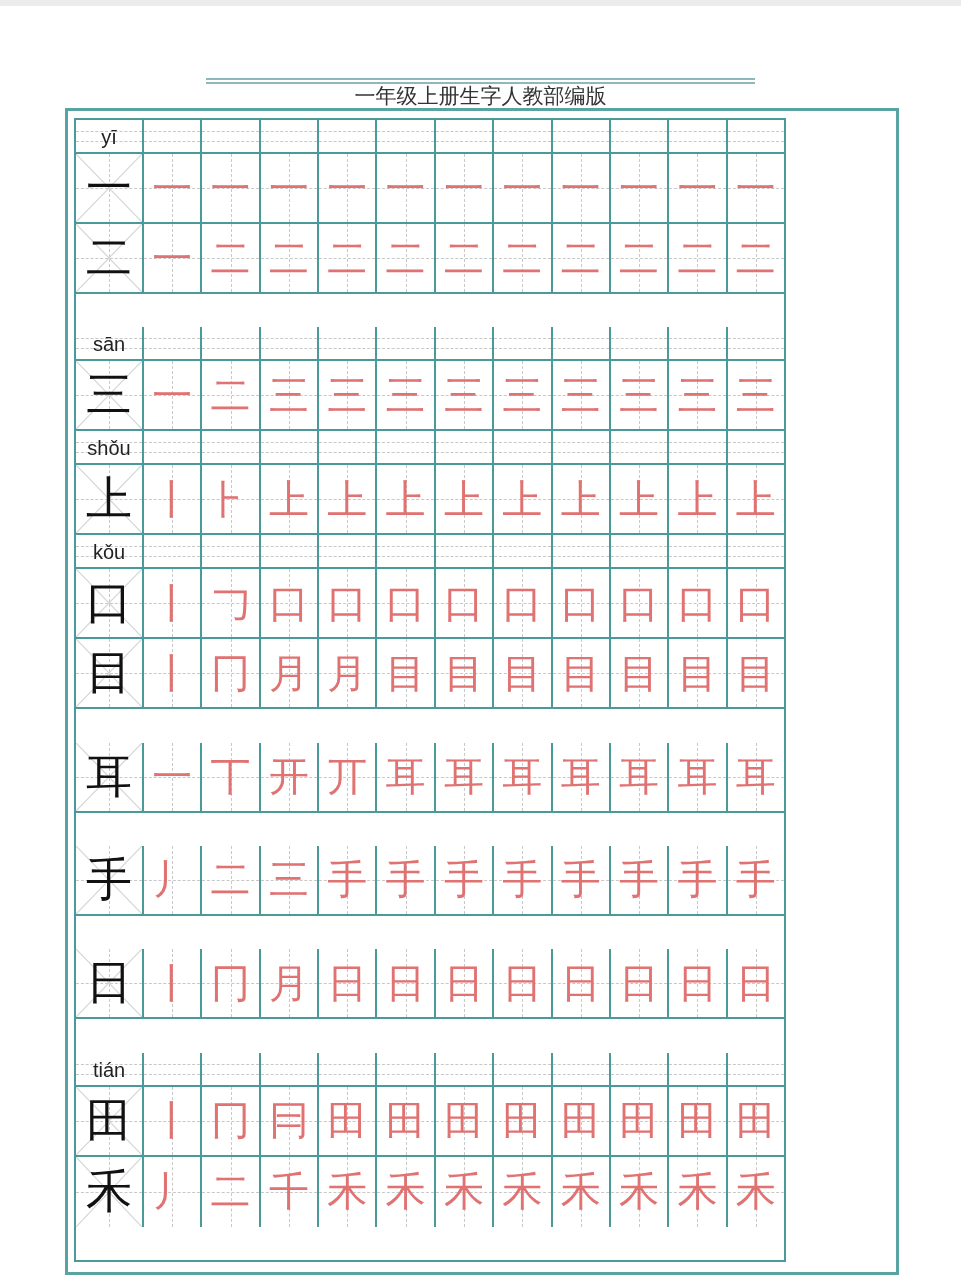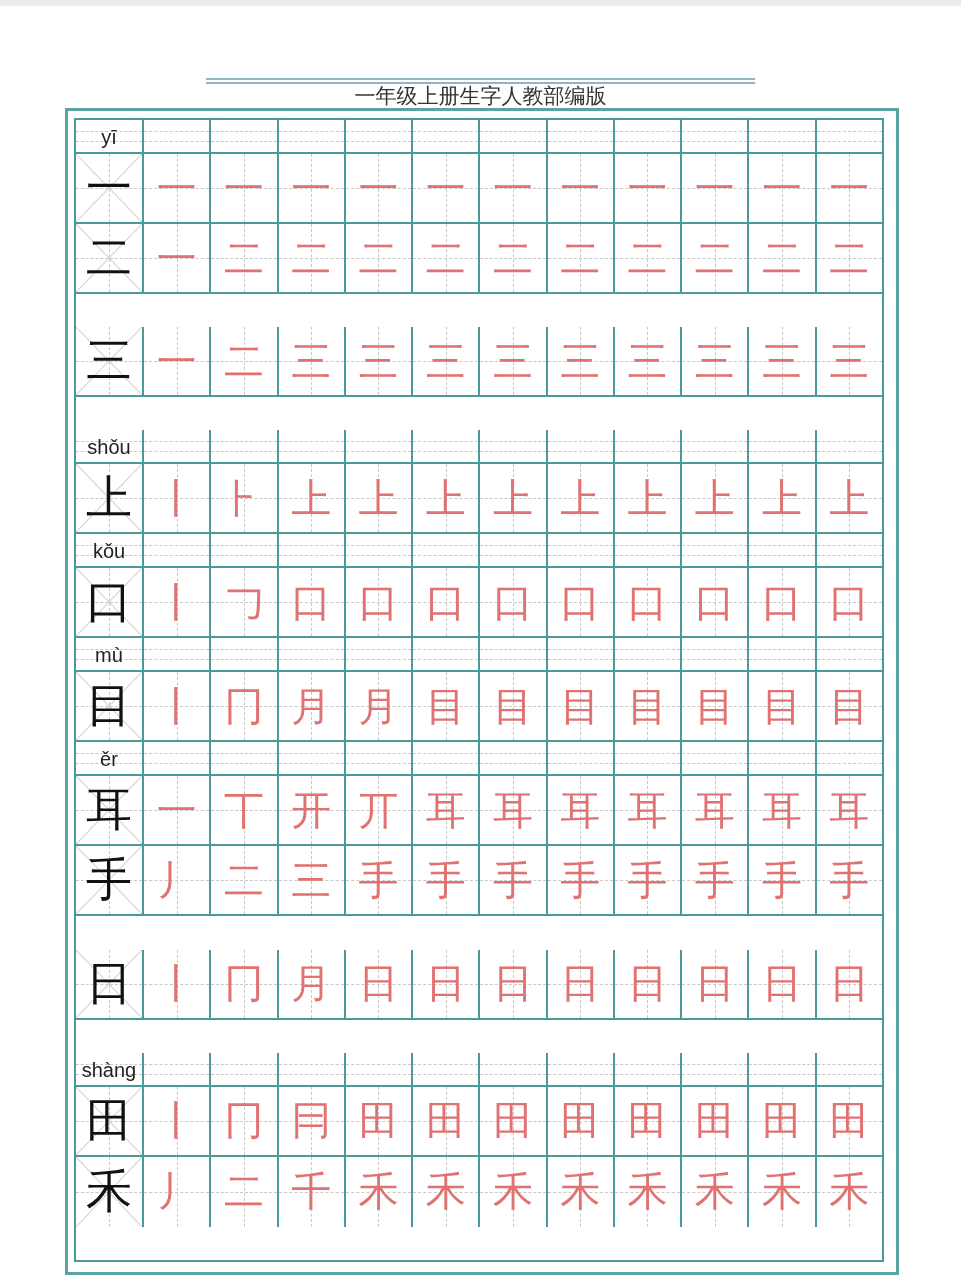--- a/index.html
+++ b/index.html
@@ -11,21 +11,21 @@
   .title {
     position: absolute; left: 0; top: 42px; width: 961px; text-align: center;
     font-size: 21px; color: #333; letter-spacing: 0px; margin-top: 40px;
   }
   .title-rule { position: absolute; left: 206px; width: 549px; height: 2px; background: #8fb8bd; }
   .outer {
     position: absolute; left: 65px; top: 108px; width: 828px; height: 1161px;
     border: 3px solid #5aa3a3; box-sizing: content-box;
   }
   .grid {
-    position: absolute; left: 74px; top: 118px; width: 810px; height: 1144px;
+    position: absolute; left: 74px; top: 118px; width: 712px; height: 1144px;
     border: 2px solid #4a9a9a; box-sizing: border-box;
     display: flex; flex-direction: column;
   }
   .block { display: flex; flex-direction: column; height: 104px; }
   .prow, .crow { display: flex; }
   .prow { height: 34px; border-bottom: 2px solid #4a9a9a; box-sizing: border-box; }
   .crow { height: 70px; border-bottom: 2px solid #4a9a9a; box-sizing: border-box; }
   .block:last-child .crow { border-bottom: none; }
   .cell {
     position: relative; box-sizing: border-box; border-right: 2px solid #4a9a9a;
@@ -218,20 +218,36 @@
           <span class="trace">二</span>
         </div>
         <div class="cell">
           <div class="h"></div>
           <div class="v"></div>
           <span class="trace">二</span>
         </div>
       </div>
     </div>
     <div class="block">
+      <div class="prow">
+        <div class="cell first">
+          <span class="pinyin">sān</span>
+        </div>
+        <div class="cell"></div>
+        <div class="cell"></div>
+        <div class="cell"></div>
+        <div class="cell"></div>
+        <div class="cell"></div>
+        <div class="cell"></div>
+        <div class="cell"></div>
+        <div class="cell"></div>
+        <div class="cell"></div>
+        <div class="cell"></div>
+        <div class="cell"></div>
+      </div>
       <div class="crow">
         <div class="cell first">
           <div class="h"></div>
           <div class="v"></div>
           <svg class="diag" viewBox="0 0 100 100" preserveAspectRatio="none">
             <line x1="0" y1="0" x2="100" y2="100" stroke="#d4d4d4" stroke-width="1.2" vector-effect="non-scaling-stroke"></line>
             <line x1="100" y1="0" x2="0" y2="100" stroke="#d4d4d4" stroke-width="1.2" vector-effect="non-scaling-stroke"></line>
           </svg>
           <span class="model">三</span>
         </div>
@@ -454,327 +470,295 @@
           <span class="trace">口</span>
         </div>
         <div class="cell">
           <div class="h"></div>
           <div class="v"></div>
           <span class="trace">口</span>
         </div>
       </div>
     </div>
     <div class="block">
+      <div class="crow">
+        <div class="cell first">
+          <div class="h"></div>
+          <div class="v"></div>
+          <svg class="diag" viewBox="0 0 100 100" preserveAspectRatio="none">
+            <line x1="0" y1="0" x2="100" y2="100" stroke="#d4d4d4" stroke-width="1.2" vector-effect="non-scaling-stroke"></line>
+            <line x1="100" y1="0" x2="0" y2="100" stroke="#d4d4d4" stroke-width="1.2" vector-effect="non-scaling-stroke"></line>
+          </svg>
+          <span class="model">目</span>
+        </div>
+        <div class="cell">
+          <div class="h"></div>
+          <div class="v"></div>
+          <span class="trace">丨</span>
+        </div>
+        <div class="cell">
+          <div class="h"></div>
+          <div class="v"></div>
+          <span class="trace">冂</span>
+        </div>
+        <div class="cell">
+          <div class="h"></div>
+          <div class="v"></div>
+          <span class="trace">月</span>
+        </div>
+        <div class="cell">
+          <div class="h"></div>
+          <div class="v"></div>
+          <span class="trace">月</span>
+        </div>
+        <div class="cell">
+          <div class="h"></div>
+          <div class="v"></div>
+          <span class="trace">目</span>
+        </div>
+        <div class="cell">
+          <div class="h"></div>
+          <div class="v"></div>
+          <span class="trace">目</span>
+        </div>
+        <div class="cell">
+          <div class="h"></div>
+          <div class="v"></div>
+          <span class="trace">目</span>
+        </div>
+        <div class="cell">
+          <div class="h"></div>
+          <div class="v"></div>
+          <span class="trace">目</span>
+        </div>
+        <div class="cell">
+          <div class="h"></div>
+          <div class="v"></div>
+          <span class="trace">目</span>
+        </div>
+        <div class="cell">
+          <div class="h"></div>
+          <div class="v"></div>
+          <span class="trace">目</span>
+        </div>
+        <div class="cell">
+          <div class="h"></div>
+          <div class="v"></div>
+          <span class="trace">目</span>
+        </div>
+      </div>
+    </div>
+    <div class="block">
+      <div class="crow">
+        <div class="cell first">
+          <div class="h"></div>
+          <div class="v"></div>
+          <svg class="diag" viewBox="0 0 100 100" preserveAspectRatio="none">
+            <line x1="0" y1="0" x2="100" y2="100" stroke="#d4d4d4" stroke-width="1.2" vector-effect="non-scaling-stroke"></line>
+            <line x1="100" y1="0" x2="0" y2="100" stroke="#d4d4d4" stroke-width="1.2" vector-effect="non-scaling-stroke"></line>
+          </svg>
+          <span class="model">耳</span>
+        </div>
+        <div class="cell">
+          <div class="h"></div>
+          <div class="v"></div>
+          <span class="trace">一</span>
+        </div>
+        <div class="cell">
+          <div class="h"></div>
+          <div class="v"></div>
+          <span class="trace">丅</span>
+        </div>
+        <div class="cell">
+          <div class="h"></div>
+          <div class="v"></div>
+          <span class="trace">开</span>
+        </div>
+        <div class="cell">
+          <div class="h"></div>
+          <div class="v"></div>
+          <span class="trace">丌</span>
+        </div>
+        <div class="cell">
+          <div class="h"></div>
+          <div class="v"></div>
+          <span class="trace">耳</span>
+        </div>
+        <div class="cell">
+          <div class="h"></div>
+          <div class="v"></div>
+          <span class="trace">耳</span>
+        </div>
+        <div class="cell">
+          <div class="h"></div>
+          <div class="v"></div>
+          <span class="trace">耳</span>
+        </div>
+        <div class="cell">
+          <div class="h"></div>
+          <div class="v"></div>
+          <span class="trace">耳</span>
+        </div>
+        <div class="cell">
+          <div class="h"></div>
+          <div class="v"></div>
+          <span class="trace">耳</span>
+        </div>
+        <div class="cell">
+          <div class="h"></div>
+          <div class="v"></div>
+          <span class="trace">耳</span>
+        </div>
+        <div class="cell">
+          <div class="h"></div>
+          <div class="v"></div>
+          <span class="trace">耳</span>
+        </div>
+      </div>
+    </div>
+    <div class="block">
+      <div class="crow">
+        <div class="cell first">
+          <div class="h"></div>
+          <div class="v"></div>
+          <svg class="diag" viewBox="0 0 100 100" preserveAspectRatio="none">
+            <line x1="0" y1="0" x2="100" y2="100" stroke="#d4d4d4" stroke-width="1.2" vector-effect="non-scaling-stroke"></line>
+            <line x1="100" y1="0" x2="0" y2="100" stroke="#d4d4d4" stroke-width="1.2" vector-effect="non-scaling-stroke"></line>
+          </svg>
+          <span class="model">手</span>
+        </div>
+        <div class="cell">
+          <div class="h"></div>
+          <div class="v"></div>
+          <span class="trace">丿</span>
+        </div>
+        <div class="cell">
+          <div class="h"></div>
+          <div class="v"></div>
+          <span class="trace">二</span>
+        </div>
+        <div class="cell">
+          <div class="h"></div>
+          <div class="v"></div>
+          <span class="trace">三</span>
+        </div>
+        <div class="cell">
+          <div class="h"></div>
+          <div class="v"></div>
+          <span class="trace">手</span>
+        </div>
+        <div class="cell">
+          <div class="h"></div>
+          <div class="v"></div>
+          <span class="trace">手</span>
+        </div>
+        <div class="cell">
+          <div class="h"></div>
+          <div class="v"></div>
+          <span class="trace">手</span>
+        </div>
+        <div class="cell">
+          <div class="h"></div>
+          <div class="v"></div>
+          <span class="trace">手</span>
+        </div>
+        <div class="cell">
+          <div class="h"></div>
+          <div class="v"></div>
+          <span class="trace">手</span>
+        </div>
+        <div class="cell">
+          <div class="h"></div>
+          <div class="v"></div>
+          <span class="trace">手</span>
+        </div>
+        <div class="cell">
+          <div class="h"></div>
+          <div class="v"></div>
+          <span class="trace">手</span>
+        </div>
+        <div class="cell">
+          <div class="h"></div>
+          <div class="v"></div>
+          <span class="trace">手</span>
+        </div>
+      </div>
+    </div>
+    <div class="block">
+      <div class="crow">
+        <div class="cell first">
+          <div class="h"></div>
+          <div class="v"></div>
+          <svg class="diag" viewBox="0 0 100 100" preserveAspectRatio="none">
+            <line x1="0" y1="0" x2="100" y2="100" stroke="#d4d4d4" stroke-width="1.2" vector-effect="non-scaling-stroke"></line>
+            <line x1="100" y1="0" x2="0" y2="100" stroke="#d4d4d4" stroke-width="1.2" vector-effect="non-scaling-stroke"></line>
+          </svg>
+          <span class="model">日</span>
+        </div>
+        <div class="cell">
+          <div class="h"></div>
+          <div class="v"></div>
+          <span class="trace">丨</span>
+        </div>
+        <div class="cell">
+          <div class="h"></div>
+          <div class="v"></div>
+          <span class="trace">冂</span>
+        </div>
+        <div class="cell">
+          <div class="h"></div>
+          <div class="v"></div>
+          <span class="trace">月</span>
+        </div>
+        <div class="cell">
+          <div class="h"></div>
+          <div class="v"></div>
+          <span class="trace">日</span>
+        </div>
+        <div class="cell">
+          <div class="h"></div>
+          <div class="v"></div>
+          <span class="trace">日</span>
+        </div>
+        <div class="cell">
+          <div class="h"></div>
+          <div class="v"></div>
+          <span class="trace">日</span>
+        </div>
+        <div class="cell">
+          <div class="h"></div>
+          <div class="v"></div>
+          <span class="trace">日</span>
+        </div>
+        <div class="cell">
+          <div class="h"></div>
+          <div class="v"></div>
+          <span class="trace">日</span>
+        </div>
+        <div class="cell">
+          <div class="h"></div>
+          <div class="v"></div>
+          <span class="trace">日</span>
+        </div>
+        <div class="cell">
+          <div class="h"></div>
+          <div class="v"></div>
+          <span class="trace">日</span>
+        </div>
+        <div class="cell">
+          <div class="h"></div>
+          <div class="v"></div>
+          <span class="trace">日</span>
+        </div>
+      </div>
+    </div>
+    <div class="block">
       <div class="prow">
         <div class="cell first">
-          <span class="pinyin">mù</span>
-        </div>
-        <div class="cell"></div>
-        <div class="cell"></div>
-        <div class="cell"></div>
-        <div class="cell"></div>
-        <div class="cell"></div>
-        <div class="cell"></div>
-        <div class="cell"></div>
-        <div class="cell"></div>
-        <div class="cell"></div>
-        <div class="cell"></div>
-        <div class="cell"></div>
-      </div>
-      <div class="crow">
-        <div class="cell first">
-          <div class="h"></div>
-          <div class="v"></div>
-          <svg class="diag" viewBox="0 0 100 100" preserveAspectRatio="none">
-            <line x1="0" y1="0" x2="100" y2="100" stroke="#d4d4d4" stroke-width="1.2" vector-effect="non-scaling-stroke"></line>
-            <line x1="100" y1="0" x2="0" y2="100" stroke="#d4d4d4" stroke-width="1.2" vector-effect="non-scaling-stroke"></line>
-          </svg>
-          <span class="model">目</span>
-        </div>
-        <div class="cell">
-          <div class="h"></div>
-          <div class="v"></div>
-          <span class="trace">丨</span>
-        </div>
-        <div class="cell">
-          <div class="h"></div>
-          <div class="v"></div>
-          <span class="trace">冂</span>
-        </div>
-        <div class="cell">
-          <div class="h"></div>
-          <div class="v"></div>
-          <span class="trace">月</span>
-        </div>
-        <div class="cell">
-          <div class="h"></div>
-          <div class="v"></div>
-          <span class="trace">月</span>
-        </div>
-        <div class="cell">
-          <div class="h"></div>
-          <div class="v"></div>
-          <span class="trace">目</span>
-        </div>
-        <div class="cell">
-          <div class="h"></div>
-          <div class="v"></div>
-          <span class="trace">目</span>
-        </div>
-        <div class="cell">
-          <div class="h"></div>
-          <div class="v"></div>
-          <span class="trace">目</span>
-        </div>
-        <div class="cell">
-          <div class="h"></div>
-          <div class="v"></div>
-          <span class="trace">目</span>
-        </div>
-        <div class="cell">
-          <div class="h"></div>
-          <div class="v"></div>
-          <span class="trace">目</span>
-        </div>
-        <div class="cell">
-          <div class="h"></div>
-          <div class="v"></div>
-          <span class="trace">目</span>
-        </div>
-        <div class="cell">
-          <div class="h"></div>
-          <div class="v"></div>
-          <span class="trace">目</span>
-        </div>
-      </div>
-    </div>
-    <div class="block">
-      <div class="prow">
-        <div class="cell first">
-          <span class="pinyin">ěr</span>
-        </div>
-        <div class="cell"></div>
-        <div class="cell"></div>
-        <div class="cell"></div>
-        <div class="cell"></div>
-        <div class="cell"></div>
-        <div class="cell"></div>
-        <div class="cell"></div>
-        <div class="cell"></div>
-        <div class="cell"></div>
-        <div class="cell"></div>
-        <div class="cell"></div>
-      </div>
-      <div class="crow">
-        <div class="cell first">
-          <div class="h"></div>
-          <div class="v"></div>
-          <svg class="diag" viewBox="0 0 100 100" preserveAspectRatio="none">
-            <line x1="0" y1="0" x2="100" y2="100" stroke="#d4d4d4" stroke-width="1.2" vector-effect="non-scaling-stroke"></line>
-            <line x1="100" y1="0" x2="0" y2="100" stroke="#d4d4d4" stroke-width="1.2" vector-effect="non-scaling-stroke"></line>
-          </svg>
-          <span class="model">耳</span>
-        </div>
-        <div class="cell">
-          <div class="h"></div>
-          <div class="v"></div>
-          <span class="trace">一</span>
-        </div>
-        <div class="cell">
-          <div class="h"></div>
-          <div class="v"></div>
-          <span class="trace">丅</span>
-        </div>
-        <div class="cell">
-          <div class="h"></div>
-          <div class="v"></div>
-          <span class="trace">开</span>
-        </div>
-        <div class="cell">
-          <div class="h"></div>
-          <div class="v"></div>
-          <span class="trace">丌</span>
-        </div>
-        <div class="cell">
-          <div class="h"></div>
-          <div class="v"></div>
-          <span class="trace">耳</span>
-        </div>
-        <div class="cell">
-          <div class="h"></div>
-          <div class="v"></div>
-          <span class="trace">耳</span>
-        </div>
-        <div class="cell">
-          <div class="h"></div>
-          <div class="v"></div>
-          <span class="trace">耳</span>
-        </div>
-        <div class="cell">
-          <div class="h"></div>
-          <div class="v"></div>
-          <span class="trace">耳</span>
-        </div>
-        <div class="cell">
-          <div class="h"></div>
-          <div class="v"></div>
-          <span class="trace">耳</span>
-        </div>
-        <div class="cell">
-          <div class="h"></div>
-          <div class="v"></div>
-          <span class="trace">耳</span>
-        </div>
-        <div class="cell">
-          <div class="h"></div>
-          <div class="v"></div>
-          <span class="trace">耳</span>
-        </div>
-      </div>
-    </div>
-    <div class="block">
-      <div class="crow">
-        <div class="cell first">
-          <div class="h"></div>
-          <div class="v"></div>
-          <svg class="diag" viewBox="0 0 100 100" preserveAspectRatio="none">
-            <line x1="0" y1="0" x2="100" y2="100" stroke="#d4d4d4" stroke-width="1.2" vector-effect="non-scaling-stroke"></line>
-            <line x1="100" y1="0" x2="0" y2="100" stroke="#d4d4d4" stroke-width="1.2" vector-effect="non-scaling-stroke"></line>
-          </svg>
-          <span class="model">手</span>
-        </div>
-        <div class="cell">
-          <div class="h"></div>
-          <div class="v"></div>
-          <span class="trace">丿</span>
-        </div>
-        <div class="cell">
-          <div class="h"></div>
-          <div class="v"></div>
-          <span class="trace">二</span>
-        </div>
-        <div class="cell">
-          <div class="h"></div>
-          <div class="v"></div>
-          <span class="trace">三</span>
-        </div>
-        <div class="cell">
-          <div class="h"></div>
-          <div class="v"></div>
-          <span class="trace">手</span>
-        </div>
-        <div class="cell">
-          <div class="h"></div>
-          <div class="v"></div>
-          <span class="trace">手</span>
-        </div>
-        <div class="cell">
-          <div class="h"></div>
-          <div class="v"></div>
-          <span class="trace">手</span>
-        </div>
-        <div class="cell">
-          <div class="h"></div>
-          <div class="v"></div>
-          <span class="trace">手</span>
-        </div>
-        <div class="cell">
-          <div class="h"></div>
-          <div class="v"></div>
-          <span class="trace">手</span>
-        </div>
-        <div class="cell">
-          <div class="h"></div>
-          <div class="v"></div>
-          <span class="trace">手</span>
-        </div>
-        <div class="cell">
-          <div class="h"></div>
-          <div class="v"></div>
-          <span class="trace">手</span>
-        </div>
-        <div class="cell">
-          <div class="h"></div>
-          <div class="v"></div>
-          <span class="trace">手</span>
-        </div>
-      </div>
-    </div>
-    <div class="block">
-      <div class="crow">
-        <div class="cell first">
-          <div class="h"></div>
-          <div class="v"></div>
-          <svg class="diag" viewBox="0 0 100 100" preserveAspectRatio="none">
-            <line x1="0" y1="0" x2="100" y2="100" stroke="#d4d4d4" stroke-width="1.2" vector-effect="non-scaling-stroke"></line>
-            <line x1="100" y1="0" x2="0" y2="100" stroke="#d4d4d4" stroke-width="1.2" vector-effect="non-scaling-stroke"></line>
-          </svg>
-          <span class="model">日</span>
-        </div>
-        <div class="cell">
-          <div class="h"></div>
-          <div class="v"></div>
-          <span class="trace">丨</span>
-        </div>
-        <div class="cell">
-          <div class="h"></div>
-          <div class="v"></div>
-          <span class="trace">冂</span>
-        </div>
-        <div class="cell">
-          <div class="h"></div>
-          <div class="v"></div>
-          <span class="trace">月</span>
-        </div>
-        <div class="cell">
-          <div class="h"></div>
-          <div class="v"></div>
-          <span class="trace">日</span>
-        </div>
-        <div class="cell">
-          <div class="h"></div>
-          <div class="v"></div>
-          <span class="trace">日</span>
-        </div>
-        <div class="cell">
-          <div class="h"></div>
-          <div class="v"></div>
-          <span class="trace">日</span>
-        </div>
-        <div class="cell">
-          <div class="h"></div>
-          <div class="v"></div>
-          <span class="trace">日</span>
-        </div>
-        <div class="cell">
-          <div class="h"></div>
-          <div class="v"></div>
-          <span class="trace">日</span>
-        </div>
-        <div class="cell">
-          <div class="h"></div>
-          <div class="v"></div>
-          <span class="trace">日</span>
-        </div>
-        <div class="cell">
-          <div class="h"></div>
-          <div class="v"></div>
-          <span class="trace">日</span>
-        </div>
-        <div class="cell">
-          <div class="h"></div>
-          <div class="v"></div>
-          <span class="trace">日</span>
-        </div>
-      </div>
-    </div>
-    <div class="block">
-      <div class="prow">
-        <div class="cell first">
-          <span class="pinyin">shàng</span>
+          <span class="pinyin">tián</span>
         </div>
         <div class="cell"></div>
         <div class="cell"></div>
         <div class="cell"></div>
         <div class="cell"></div>
         <div class="cell"></div>
         <div class="cell"></div>
         <div class="cell"></div>
         <div class="cell"></div>
         <div class="cell"></div>

